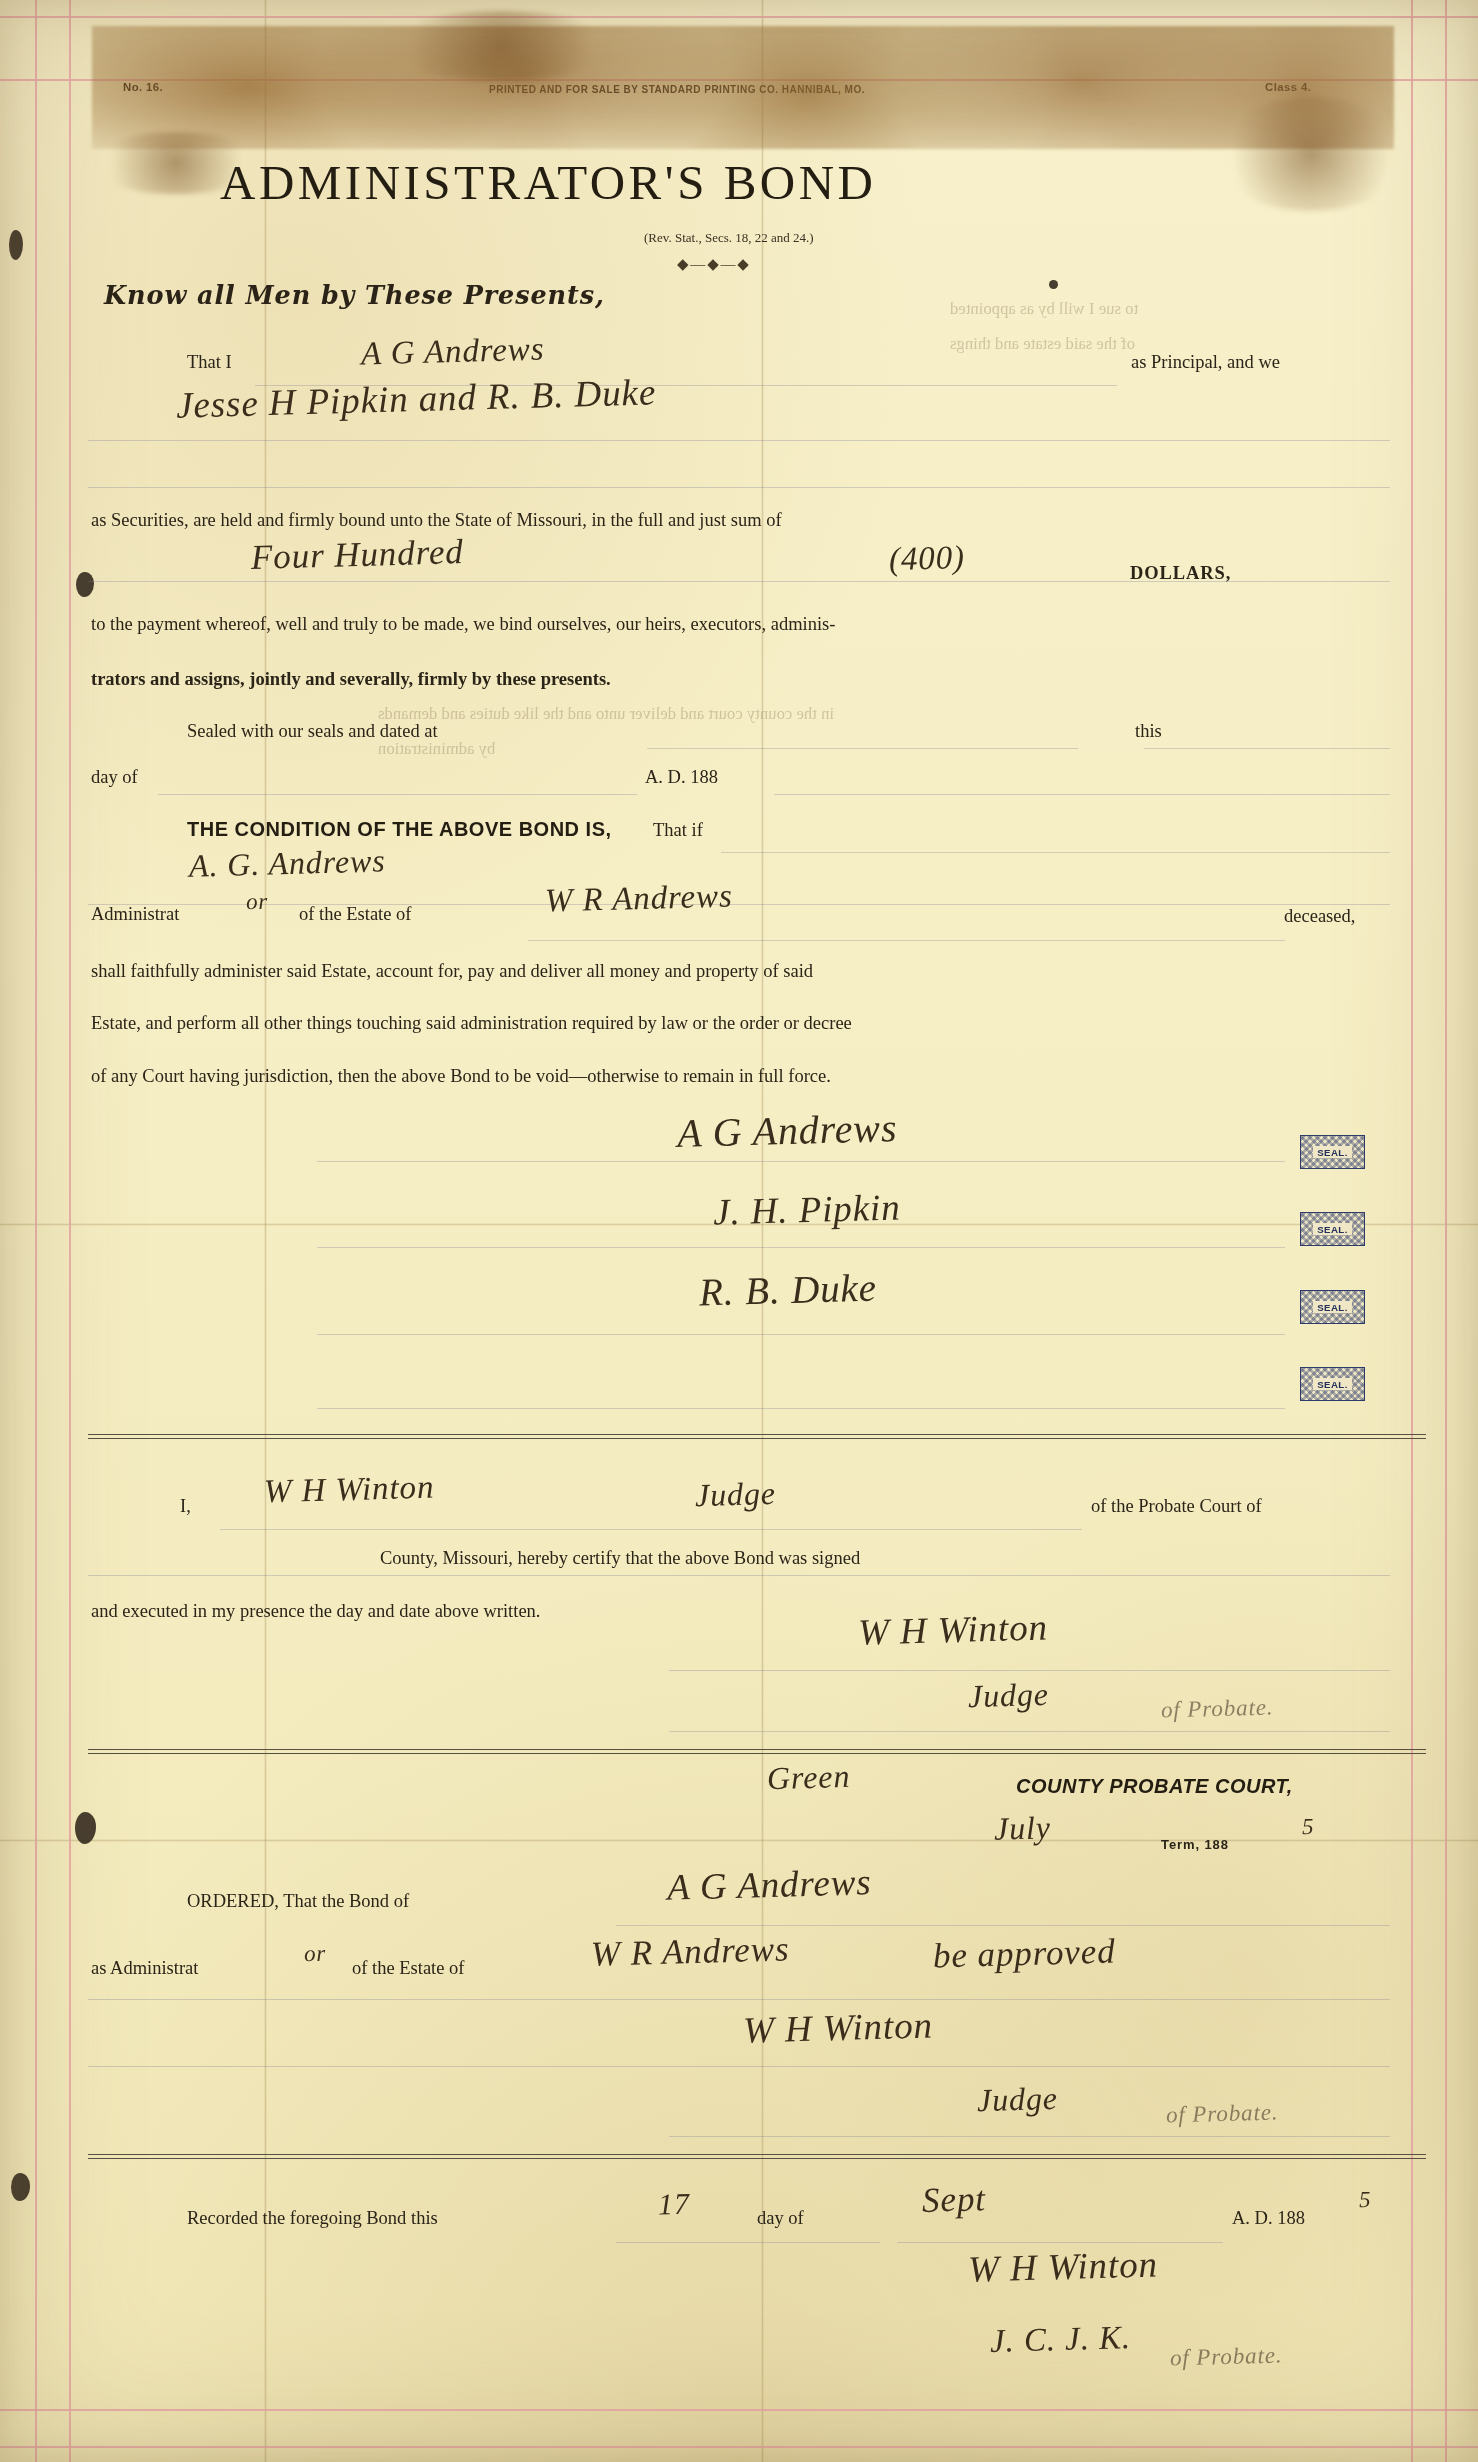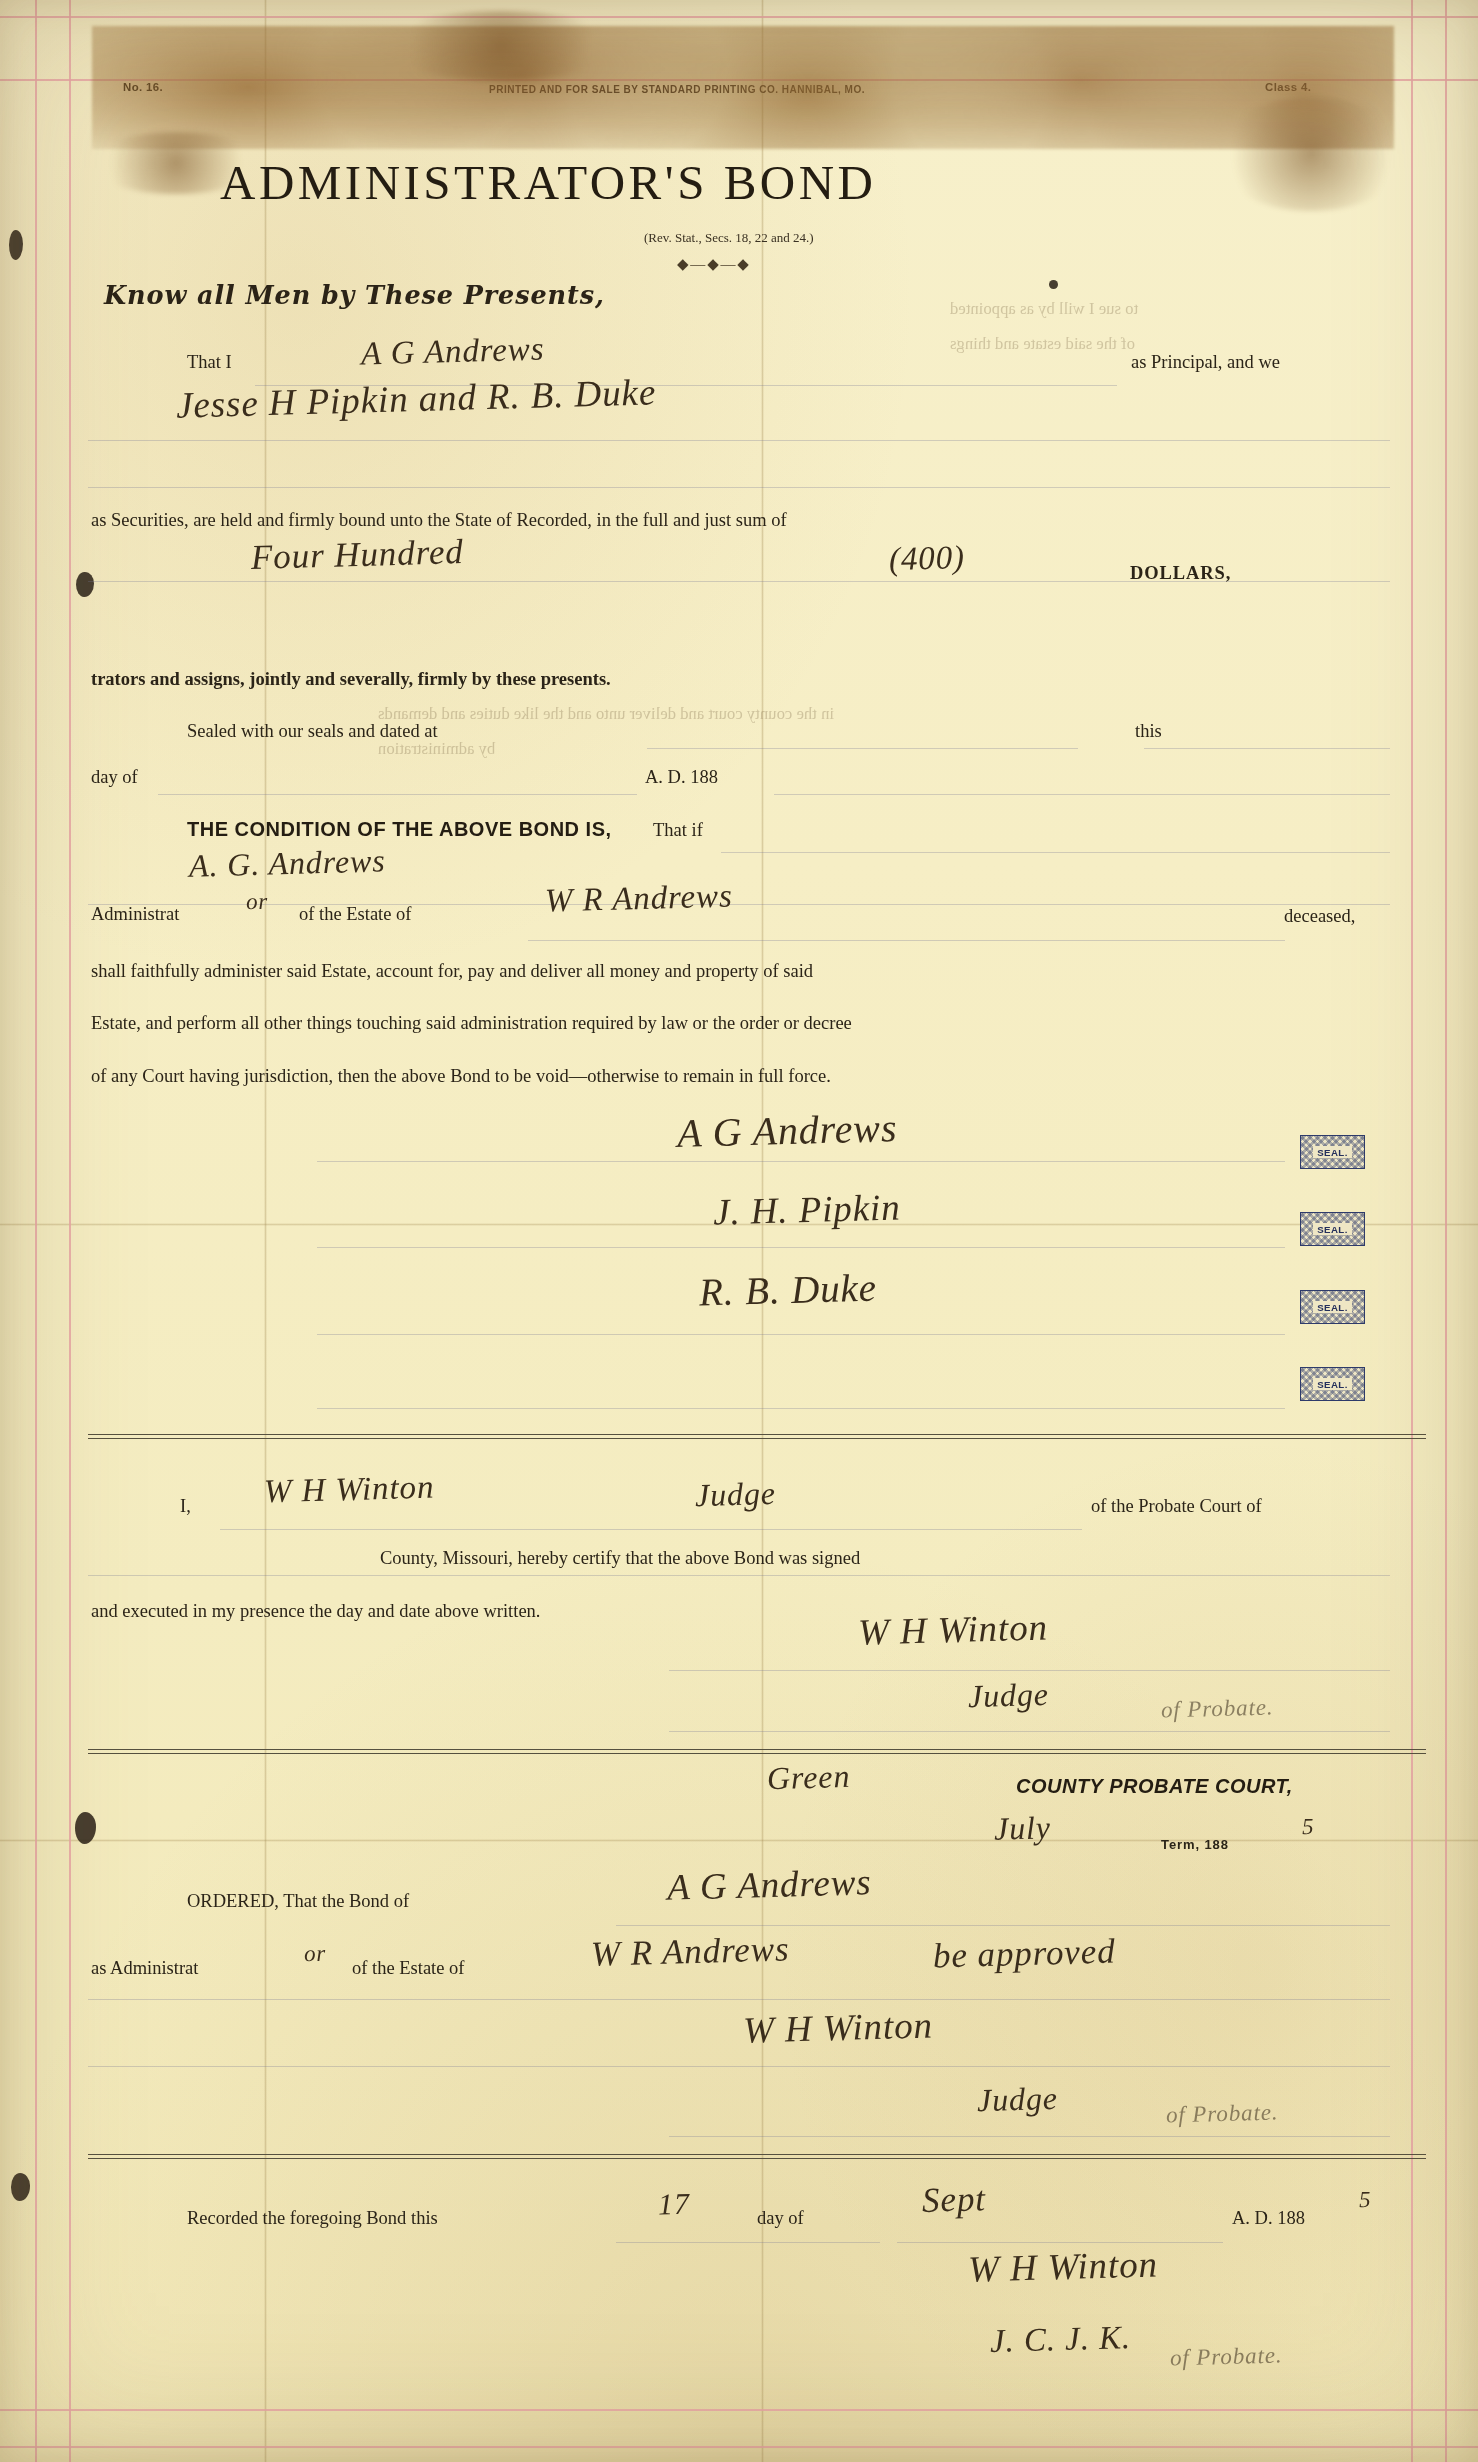--- a/index.html
+++ b/index.html
@@ -160,27 +160,28 @@
   <div class="t body" style="left:187px;top:352px;">That I</div>
   <div class="rule" style="left:255px;top:385px;width:862px;"></div>
   <div class="t script" style="left:361px;top:333px;">A G Andrews</div>
   <div class="t body" style="left:1131px;top:352px;">as Principal, and we</div>
 
   <div class="rule" style="left:88px;top:440px;width:1302px;"></div>
   <div class="t script" style="left:176px;top:377px;font-size:37px;">Jesse H Pipkin and R. B. Duke</div>
 
   <div class="rule" style="left:88px;top:487px;width:1302px;"></div>
 
-  <div class="t body" style="left:91px;top:510px;">as Securities, are held and firmly bound unto the State of Recorded, in the full and just sum of</div>
+  <div class="t body" style="left:91px;top:510px;">as Securities, are held and firmly bound unto the State of Missouri, in the full and just sum of</div>
 
   <div class="rule" style="left:88px;top:581px;width:1302px;"></div>
   <div class="t script" style="left:251px;top:535px;font-size:35px;">Four Hundred</div>
   <div class="t script" style="left:889px;top:540px;font-size:33px;">(400)</div>
   <div class="t body" style="left:1130px;top:563px;font-weight:bold;letter-spacing:0.9px;">DOLLARS,</div>
 
+  <div class="t body" style="left:91px;top:614px;">to the payment whereof, well and truly to be made, we bind ourselves, our heirs, executors, adminis-</div>
   <div class="t body" style="left:91px;top:669px;font-weight:bold;">trators and assigns, jointly and severally, firmly by these presents.</div>
 
   <div class="t body" style="left:187px;top:721px;">Sealed with our seals and dated at</div>
   <div class="rule" style="left:647px;top:748px;width:431px;"></div>
   <div class="t body" style="left:1091px;top:721px;margin-left:44px;">this</div>
   <div class="rule" style="left:1144px;top:748px;width:246px;"></div>
 
   <div class="t body" style="left:91px;top:767px;">day of</div>
   <div class="rule" style="left:158px;top:794px;width:479px;"></div>
   <div class="t body" style="left:645px;top:767px;">A. D. 188</div>

